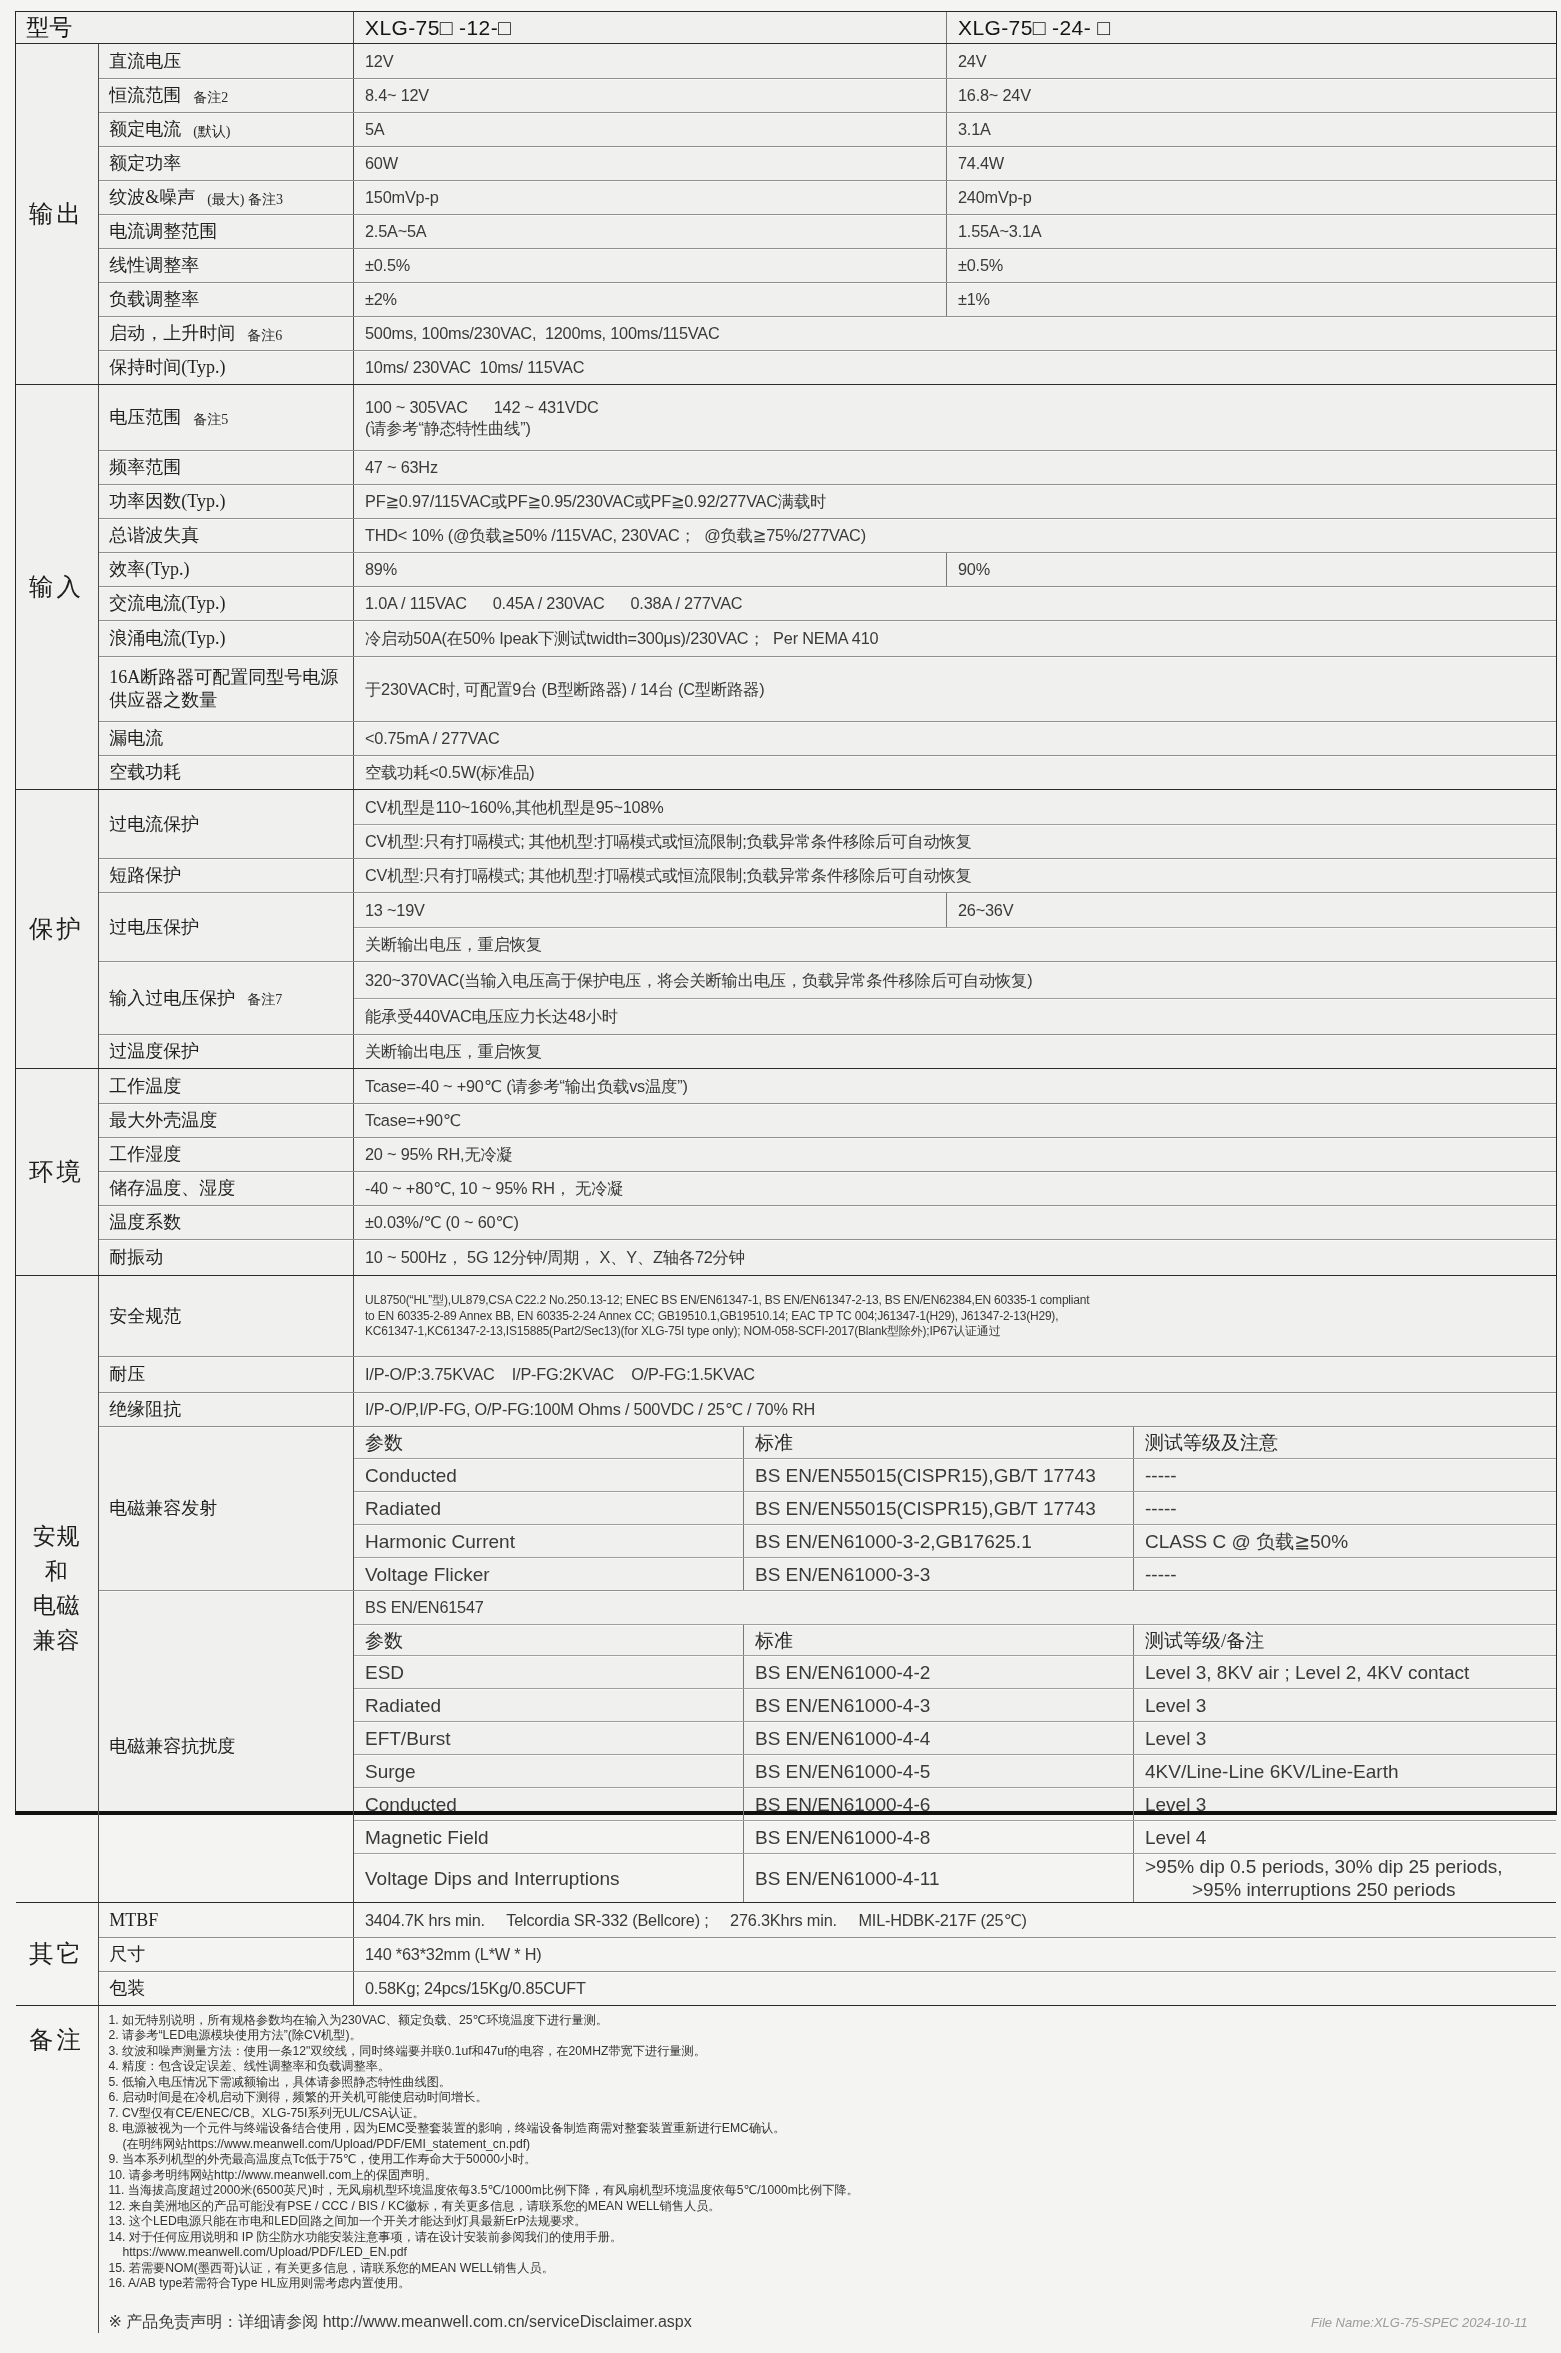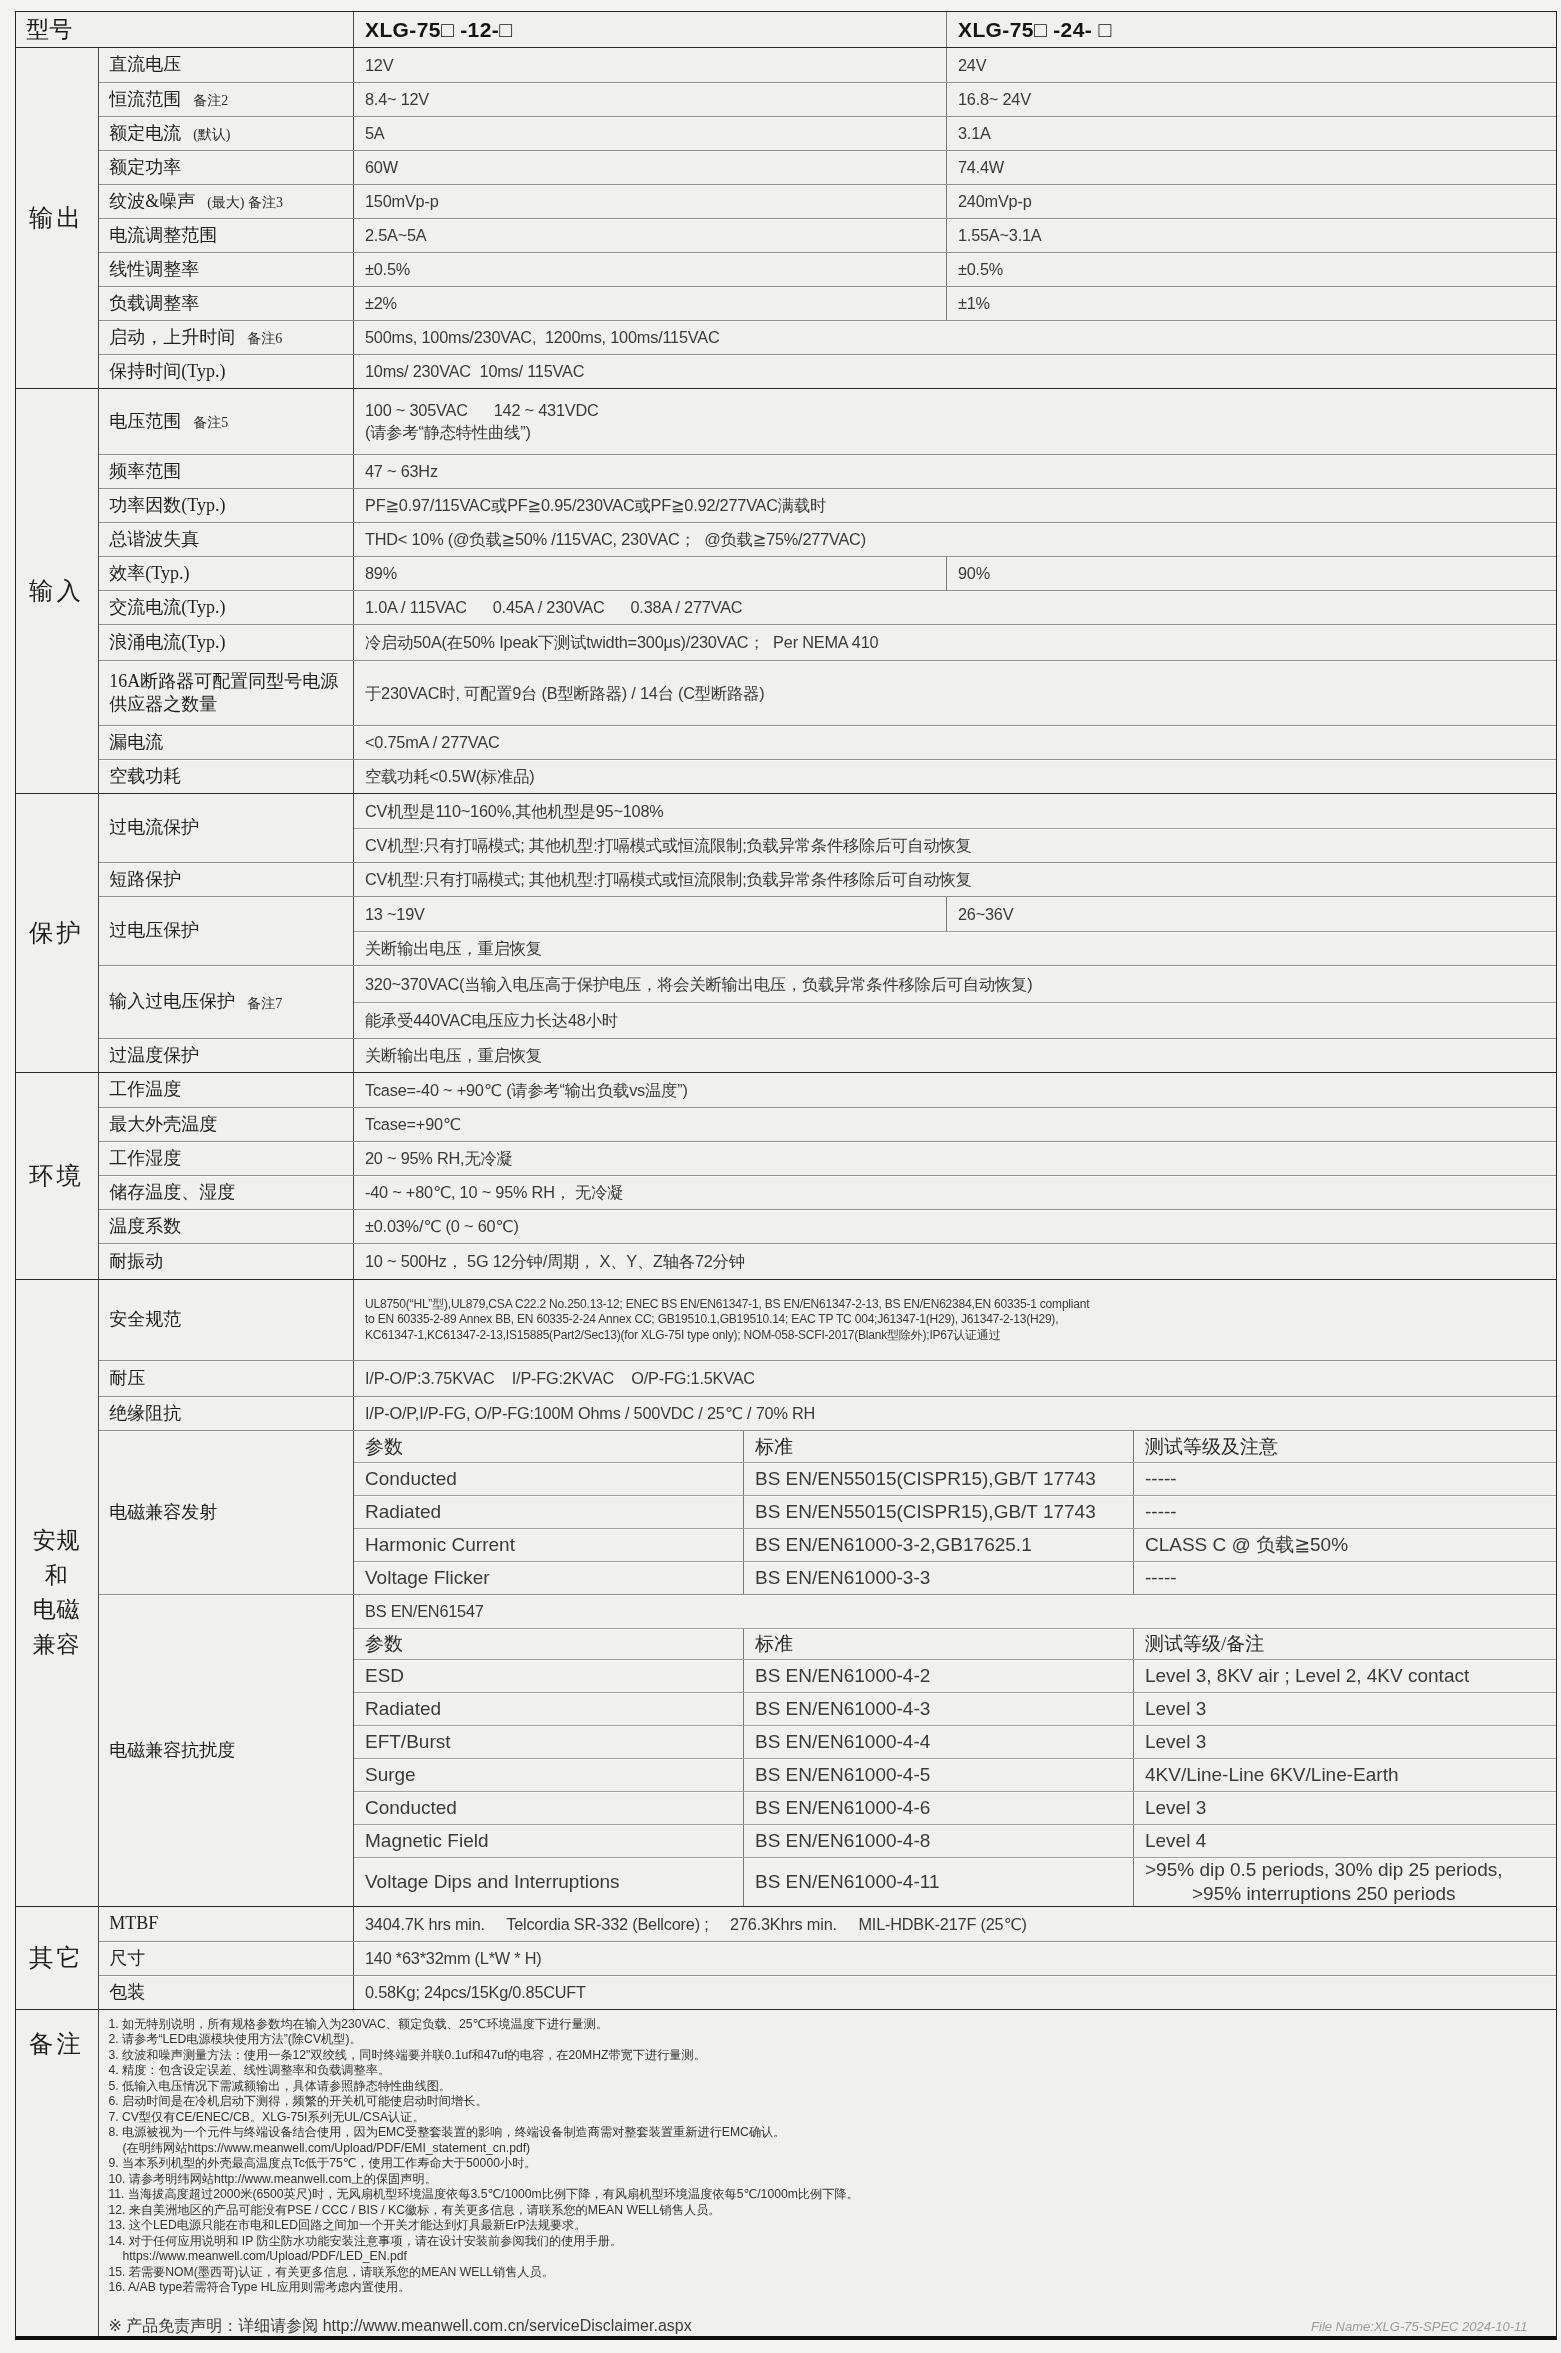--- a/index.html
+++ b/index.html
@@ -4,21 +4,21 @@
 <style>
   * { box-sizing: border-box; }
   html,body { margin:0; padding:0; }
   body {
     width:1562px; height:2354px; position:relative;
     background:#f4f4f2;
     font-family:"Liberation Sans","DejaVu Sans",sans-serif;
     color:#2e2e2e;
   }
   .sheet {
-    position:absolute; left:14.6px; top:11.4px; width:1542px; height:2329px;
+    position:absolute; left:14.6px; top:11.4px; width:1542px; height:1804px;
     background:#f0f0ee;
     border:1.6px solid #262626; border-bottom:4.1px solid #101010;
     display:flex; flex-direction:column;
   }
   .sec { display:flex; border-top:1.6px solid #2b2b2b; }
   .sec:first-child { border-top:none; }
   .side {
     width:83px; flex:none; display:flex; align-items:center; justify-content:center;
     border-right:0.8px solid #4a4a4a; text-align:center;
     font-family:"Liberation Serif","DejaVu Serif",serif; font-size:24.4px; color:#1e1e1e;
@@ -53,21 +53,21 @@
   .e3 { flex:1;text-align:center; }
   .hdr .e1,.hdr .e2,.hdr .e3 { font-family:"Liberation Serif","DejaVu Serif",serif; color:#2a2a2a; }
   .h38{height:31px} .h40{height:33px} .h42{height:34px} .h44{height:36px}
   .h60{height:49px} .h80{height:65px} .h98{height:80px}
   
   .model { height:37px; }
   .mlabel {
     width:338px; flex:none; border-right:0.8px solid #4a4a4a; display:flex; align-items:center;
     padding-left:10.6px; font-family:"Liberation Serif","DejaVu Serif",serif; font-size:23px; color:#161616;
   }
-  .mv { display:flex; align-items:center; padding-left:11.4px; font-weight:bold; font-size:21px; color:#141414; letter-spacing:0.4px; }
+  .mv { display:flex; align-items:center; padding-left:11.4px; font-weight:normal; font-size:21px; color:#141414; letter-spacing:0.4px; }
   .mv1 { width:593px; flex:none; border-right:0.8px solid #787878; }
   .mv2 { flex:1; }
   
   .notes-sec { flex:1; }
   .notes { flex:1; position:relative; padding:6.5px 9.8px 3.3px 9.8px; overflow:hidden; }
   .nline { font-size:12.2px; line-height:15.5px; color:#333; white-space:pre-wrap; }
   .nline.indent { padding-left:14px; }
   .disclaimer { margin-top:22px; font-size:16px; color:#3d3d3d; }
   .filename { position:absolute; right:28px; bottom:2.4px; font-style:italic; font-size:13px; color:#9c9c9c; }
 </style>

